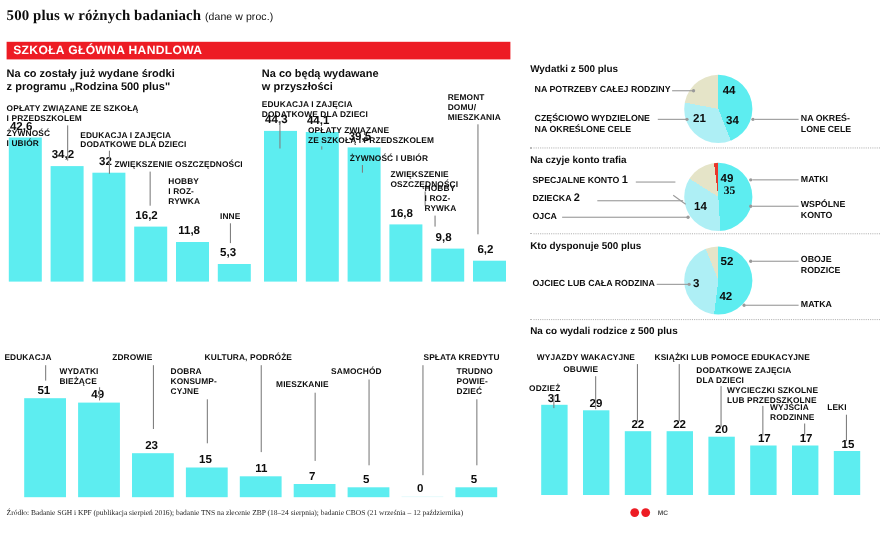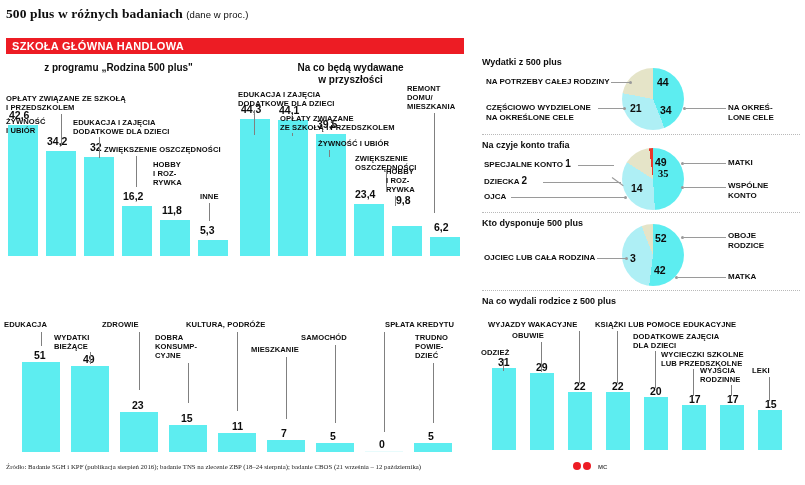--- a/index.html
+++ b/index.html
@@ -2,21 +2,21 @@
 <html><head>
 <meta charset="utf-8">
 <style>
   html,body{margin:0;padding:0;}
   body{
     width:805px;height:485px;background:#ffffff;
     font-family:"Liberation Sans",sans-serif;
     color:#0d0d0d;overflow:hidden;position:relative;
   }
   .root{position:relative;width:805px;height:485px;}
-  .abs{position:absolute;text-align:center;}
+  .abs{position:absolute;}
 
   
   #headline{left:6px;top:6px;font-size:13.5px;font-weight:bold;font-family:"Liberation Serif",serif;letter-spacing:.1px;}
   #headline .sub{font-size:9.5px;font-weight:normal;font-family:"Liberation Sans",sans-serif;}
 
   
   .redbar{background:#ED1C24;color:#fff;font-size:11px;font-weight:bold;letter-spacing:.3px;
           display:flex;align-items:center;padding-left:6px;box-sizing:border-box;height:16px;}
 
   
@@ -53,20 +53,21 @@
   <div class="abs" id="headline">
     <span>500 plus w różnych badaniach</span>
     <span class="sub">(dane w proc.)</span>
   </div>
 
   <div class="abs redbar" style="left:6px;top:38px;width:458px;">
     <span>SZKOŁA GŁÓWNA HANDLOWA</span>
   </div>
 
   <div class="abs qtitle" style="left:6px;top:62px;width:225px;">
+    <div>Na co zostały już wydane środki</div>
     <div>z programu „Rodzina 500 plus"</div>
   </div>
 
   <div class="chart" style="left:0px;top:90px;width:232px;height:166px;">
 
     <div class="bar" style="left:8px;width:30px;height:131px;"></div>
     <div class="bar" style="left:46px;width:30px;height:105px;"></div>
     <div class="bar" style="left:84px;width:30px;height:99px;"></div>
     <div class="bar" style="left:122px;width:30px;height:50px;"></div>
     <div class="bar" style="left:160px;width:30px;height:36px;"></div>
@@ -122,22 +123,22 @@
     <div class="bar" style="left:8px;width:30px;height:137px;"></div>
     <div class="bar" style="left:46px;width:30px;height:136px;"></div>
     <div class="bar" style="left:84px;width:30px;height:122px;"></div>
     <div class="bar" style="left:122px;width:30px;height:52px;"></div>
     <div class="bar" style="left:160px;width:30px;height:30px;"></div>
     <div class="bar" style="left:198px;width:30px;height:19px;"></div>
 
     <div class="val" style="left:9px;top:13px;">44,3</div>
     <div class="val" style="left:47px;top:14px;">44,1</div>
     <div class="val" style="left:85px;top:28px;">39,5</div>
-    <div class="val" style="left:123px;top:98px;">23,4</div>
-    <div class="val" style="left:164px;top:104px;">9,8</div>
+    <div class="val" style="left:123px;top:98px;">16,8</div>
+    <div class="val" style="left:164px;top:120px;">9,8</div>
     <div class="val" style="left:202px;top:131px;">6,2</div>
   </div>
 
   <div class="cat" style="left:238px;top:90px;">
     <div>EDUKACJA I ZAJĘCIA</div>
     <div>DODATKOWE DLA DZIECI</div>
   </div>
   <div class="lead" style="left:254px;top:110px;height:25px;"></div>
 
   <div class="cat" style="left:280px;top:114px;">

